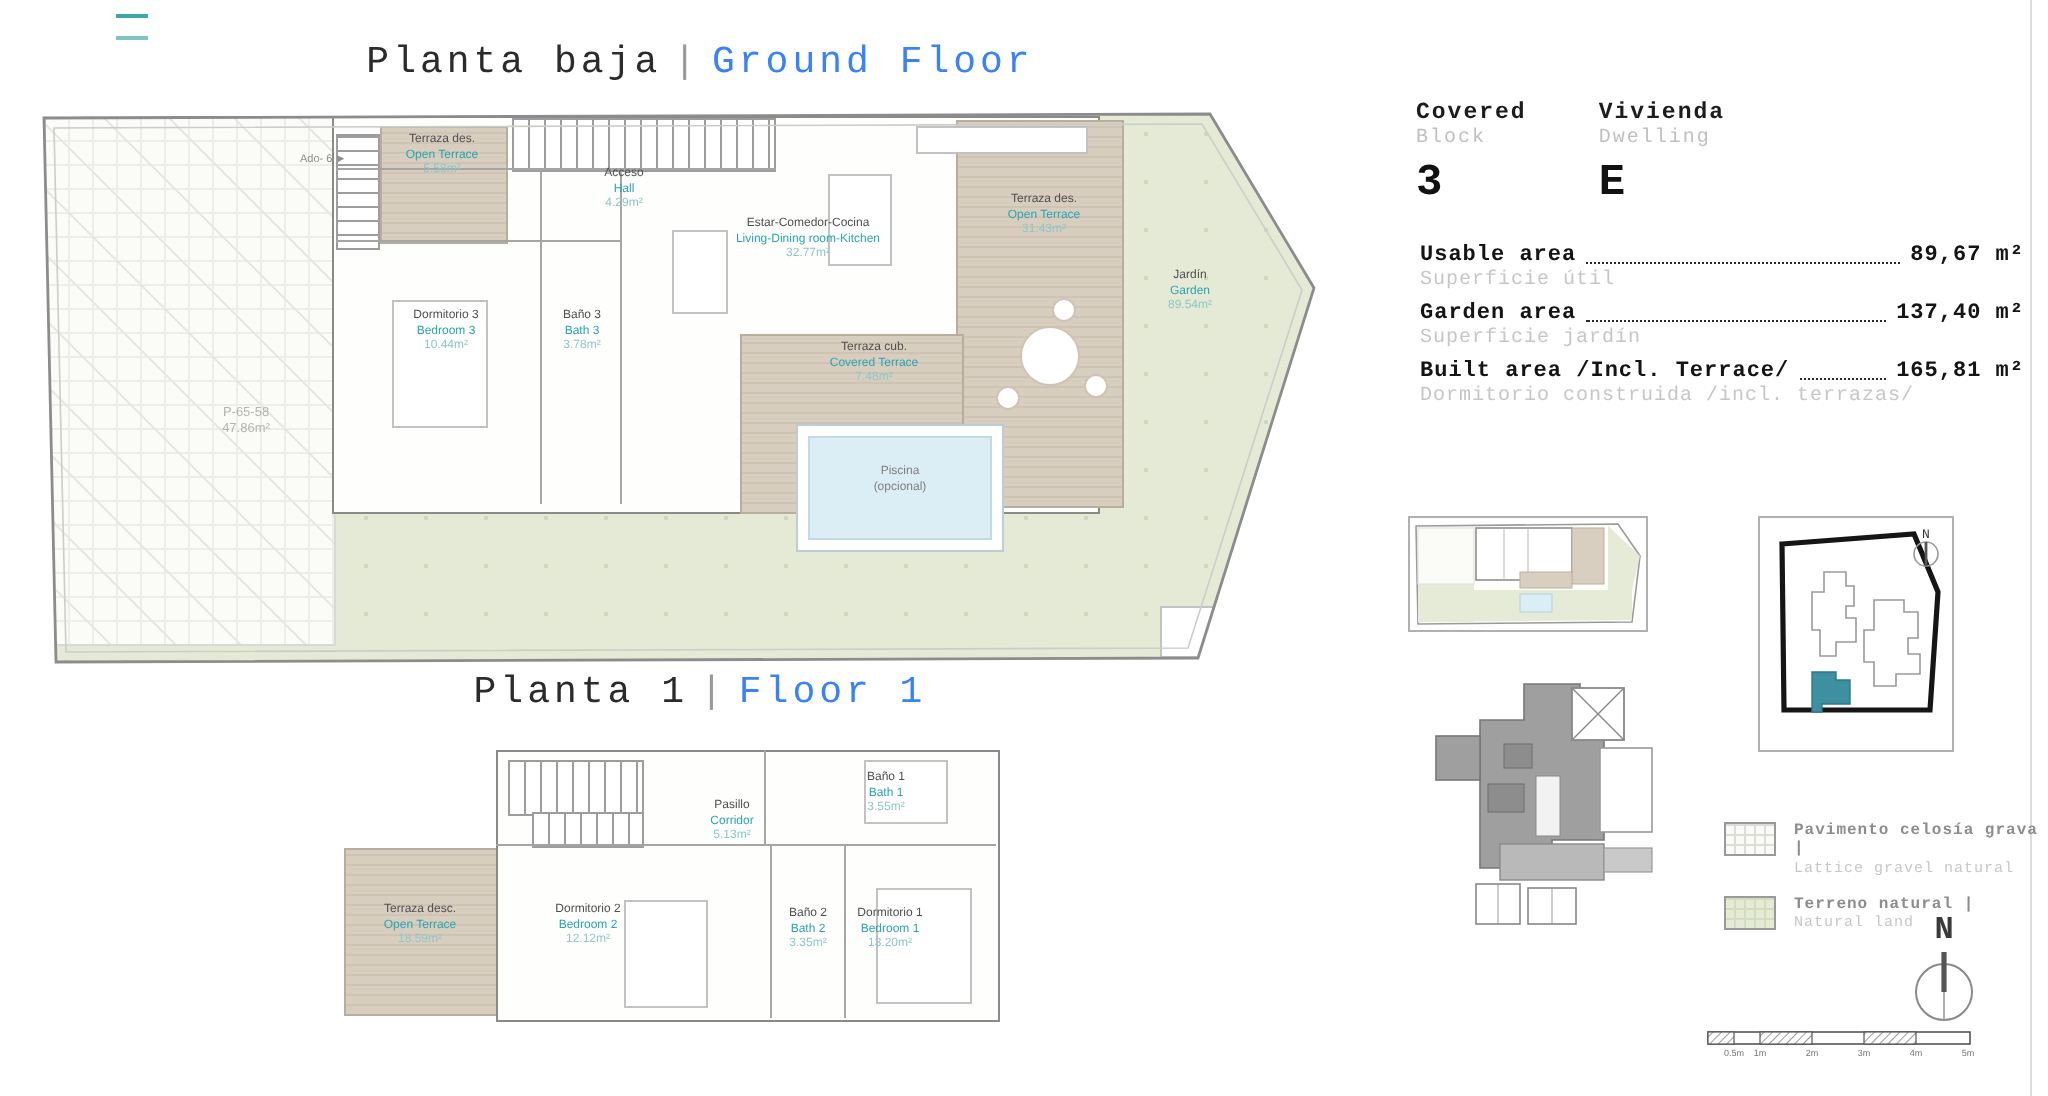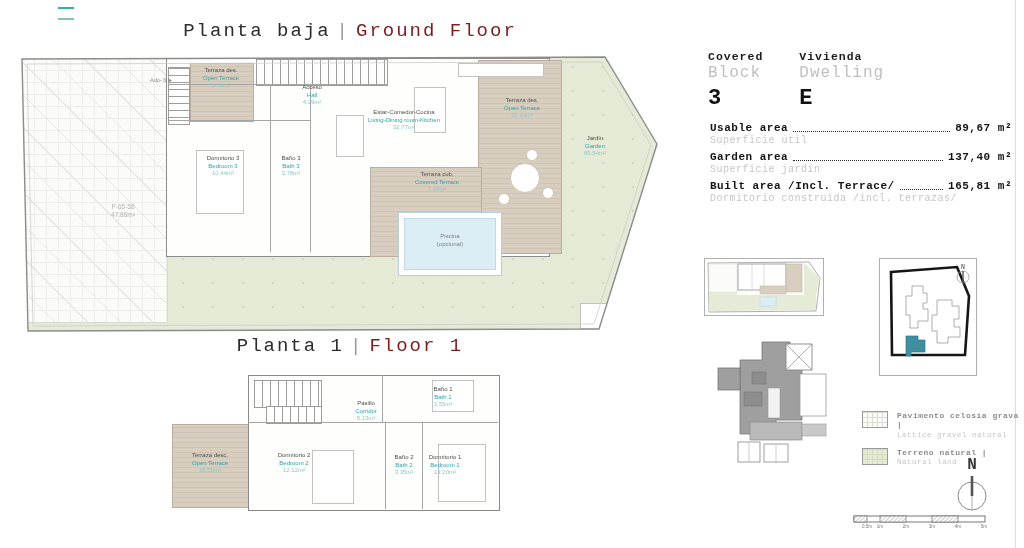--- a/index.html
+++ b/index.html
@@ -4,21 +4,21 @@
 <style>
   html,body{margin:0;padding:0;background:#fff;}
   .sheet{position:relative;width:1024px;height:548px;background:#fff;overflow:hidden;
          font-family:"Liberation Mono","DejaVu Sans Mono",monospace;}
   .edge-line{position:absolute;right:8px;top:0;width:1px;height:548px;background:#dcdcdc;}
 
   
   .plan-title{position:absolute;font-size:19px;letter-spacing:2px;white-space:nowrap;text-align:center;}
   .t-es{color:#2b2b2b;}
   .t-sep{color:#9a9a9a;padding:0 6px;}
-  .t-en{color:#7f1d1d;}
+  .t-en{color:#3b82f6;}
 
   
   .plan-wrap{position:absolute;}
   .plan-fill{position:absolute;inset:0;}
   .gf-clip{clip-path:polygon(4px 4px,587px 2px,639px 89px,581px 274px,10px 276px);}
   .zone{position:absolute;}
   .garden{background:#e4ead6;
     background-image:radial-gradient(circle,#ccd8b6 1px,transparent 1.2px);
     background-size:30px 24px;}
   .gravel{background:#fbfbf8;
@@ -44,21 +44,21 @@
   .l-es{color:#4f4f4f;}
   .l-en{color:#2ba4ad;}
   .l-ar{color:#8fc6c9;}
   .l-gray{color:#b3b3b3;}
   .l-dk{color:#7e7e7e;}
   .access-note{position:absolute;font-family:"Liberation Sans",sans-serif;font-size:5.5px;color:#8e8e8e;white-space:nowrap;}
 
   
   .unit-info{position:absolute;left:708px;top:50px;display:flex;gap:36px;}
   .ui-lab{font-size:11.5px;font-weight:bold;color:#1c1c1c;letter-spacing:1px;}
-  .ui-sub{font-size:16px;color:#c0c0c0;letter-spacing:1px;margin-top:1px;}
+  .ui-sub{font-size:10px;color:#c0c0c0;letter-spacing:1px;margin-top:1px;}
   .ui-val{font-size:22px;font-weight:bold;color:#111;margin-top:4px;}
 
   .areas{position:absolute;left:710px;top:122px;width:302px;}
   .arow{margin-bottom:1px;}
   .arow-main{display:flex;align-items:flex-end;font-size:11px;font-weight:bold;color:#141414;letter-spacing:.5px;}
   .dots{flex:1;border-bottom:1.6px dotted #2a2a2a;margin:0 5px 2px 5px;}
   .aval{white-space:nowrap;}
   .arow-sub{font-size:10px;color:#c6c6c6;letter-spacing:.5px;margin-top:1px;margin-bottom:5px;}
 
   

